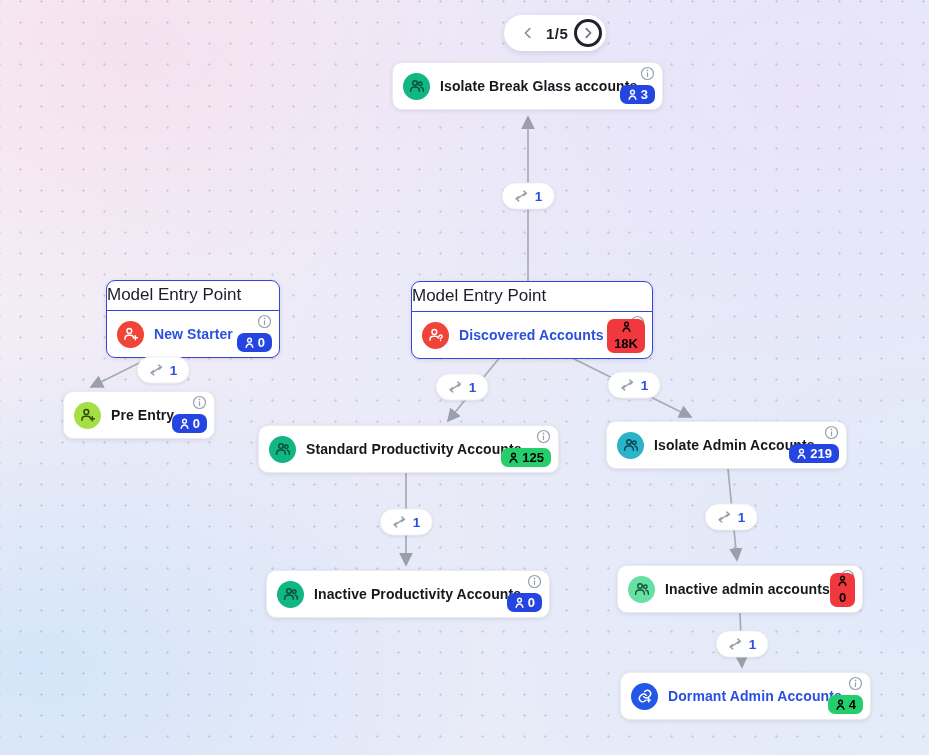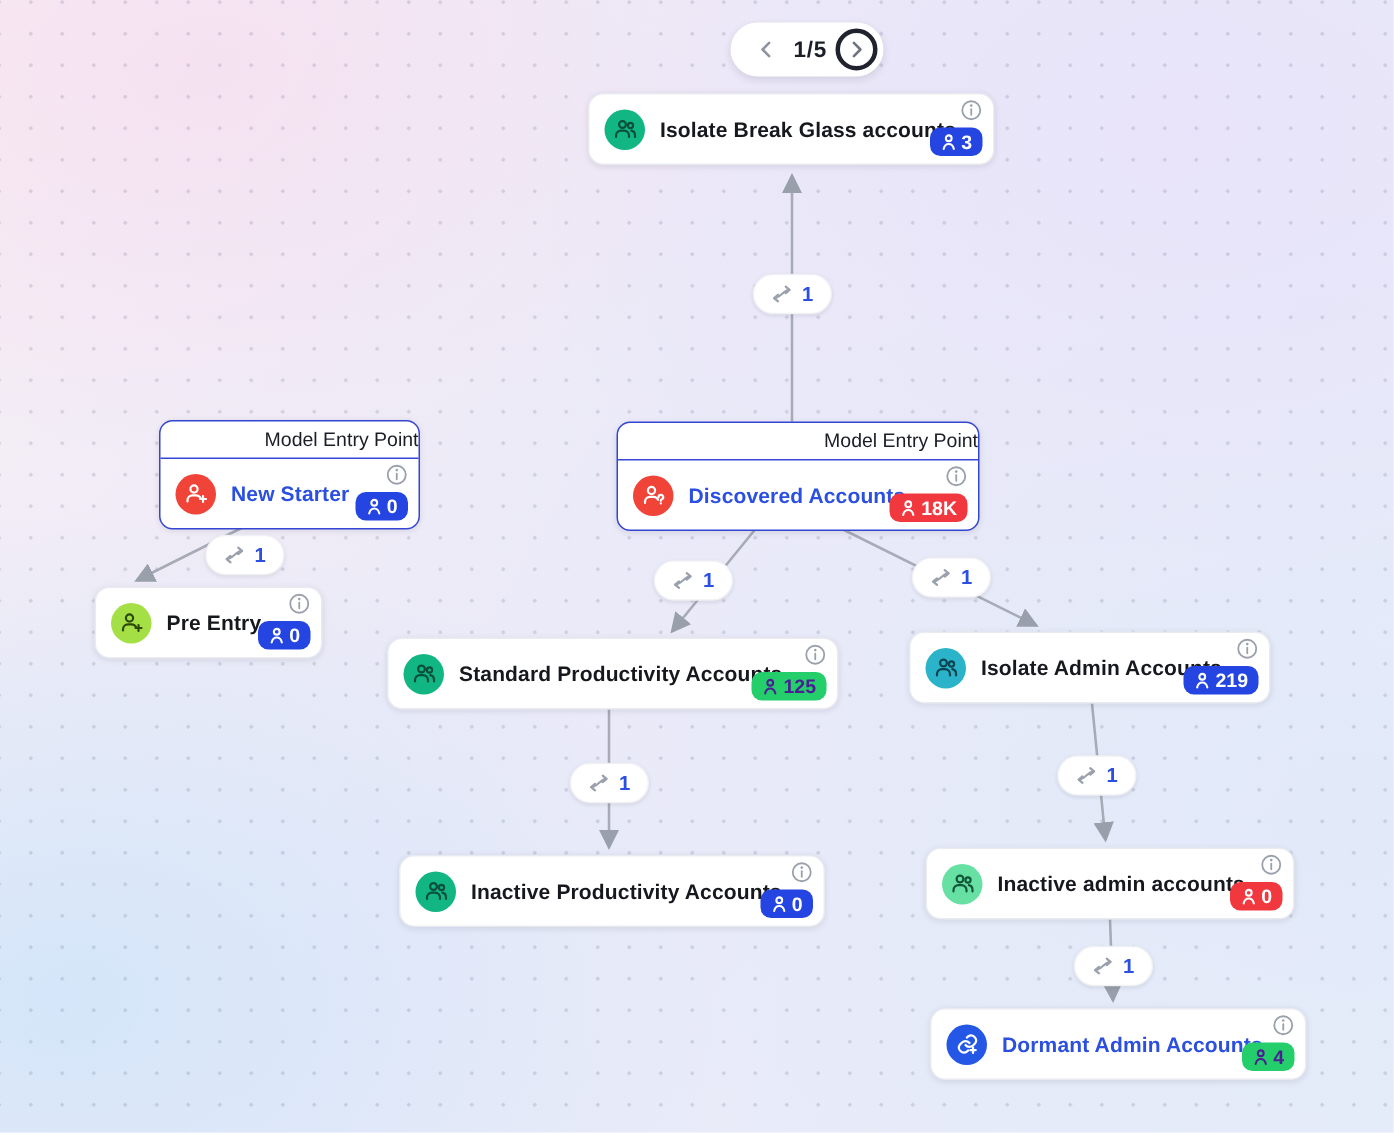--- a/index.html
+++ b/index.html
@@ -25,32 +25,32 @@
     color:#8d94a0;cursor:pointer;background:none;border:none;padding:0;}
   .pager .indicator{font-size:15px;font-weight:700;color:#1b1d27;letter-spacing:.5px;}
   .pager .next-circle{display:flex;align-items:center;justify-content:center;width:28px;height:28px;
     border:3px solid #20222e;border-radius:50%;background:#fff;color:#6d7380;cursor:pointer;padding:0;}
 
   
   .card{position:absolute;background:#fff;border:1px solid #e9ebf0;border-radius:10px;
     box-shadow:0 1px 4px rgba(16,24,40,.10);}
   .entry{position:absolute;background:#fff;border:1.6px solid #3546d4;border-radius:9px;
     box-shadow:0 1px 4px rgba(16,24,40,.10);}
-  .entry-header{font-size:13px;color:#1b1d27;text-align:right;padding:4px 0 5px;
+  .entry-header{font-size:17px;color:#1b1d27;text-align:left;padding:4px 0 5px;
     border-bottom:1.4px solid #3546d4;}
   .node-row{position:relative;display:flex;align-items:center;gap:10px;padding:0 10px;height:46px;}
   .icon-circle{width:27px;height:27px;border-radius:50%;display:flex;align-items:center;
     justify-content:center;flex:0 0 auto;}
   .node-label{font-size:14px;font-weight:700;letter-spacing:.1px;white-space:nowrap;}
   .lab-dark{color:#16181d;} .lab-blue{color:#2b4fe0;}
   .info{position:absolute;top:3px;right:7px;}
   .badge{position:absolute;bottom:5px;right:7px;display:flex;align-items:center;gap:3px;
     border-radius:7px;padding:2px 7px;font-size:13px;font-weight:700;}
-  .b-blue{background:#2445e1;color:#fff;} .b-red{background:#f1383f;color:#ffffff;}
-  .b-green{background:#23ce6b;color:#4c1d95;justify-content:space-between;}
+  .b-blue{background:#2445e1;color:#fff;} .b-red{background:#f1383f;color:#000000;flex-direction:column;}
+  .b-green{background:#23ce6b;color:#000000;justify-content:space-between;}
 
   
   .edge-pill{position:absolute;transform:translate(-50%,-50%);display:flex;align-items:center;gap:6px;
     background:#fff;border:1px solid #f0f1f4;border-radius:999px;padding:5px 11px;
     box-shadow:0 1px 3px rgba(16,24,40,.10);}
   .edge-pill .num{font-size:13.5px;font-weight:700;color:#2b4fe0;}
 </style>
 </head>
 <body>
 
@@ -352,21 +352,21 @@
       <div class="edge-pill" style="left: 742px; top: 644px;">
         <svg width="15" height="15" viewBox="0 0 14 14" fill="none" stroke="#9aa1ac" stroke-width="1.4" stroke-linecap="round" stroke-linejoin="round">
     <path d="M2.4 9.6 C5.5 9.6 8.5 4.4 11.6 4.4"></path>
     <path d="M9.4 2.4 L11.8 4.4 L9.4 6.4"></path>
     <path d="M4.6 7.6 L2.2 9.6 L4.6 11.6"></path>
         </svg>
         <span class="num">1</span>
       </div>
     </div>
 
-  <div class="pager" style="left:487px;top:15px;align-items:center;">
+  <div class="pager" style="left:504px;top:15px;align-items:center;">
     <button class="chev">
       <svg width="14" height="14" viewBox="0 0 16 16" fill="none" stroke="currentColor" stroke-width="2" stroke-linecap="round" stroke-linejoin="round">
           <path d="M10 3 L5 8 L10 13"></path>
         </svg>
     </button>
     <span class="indicator">1/5</span>
     <button class="next-circle">
       <svg width="14" height="14" viewBox="0 0 16 16" fill="none" stroke="currentColor" stroke-width="2" stroke-linecap="round" stroke-linejoin="round">
           <path d="M6 3 L11 8 L6 13"></path>
         </svg>

